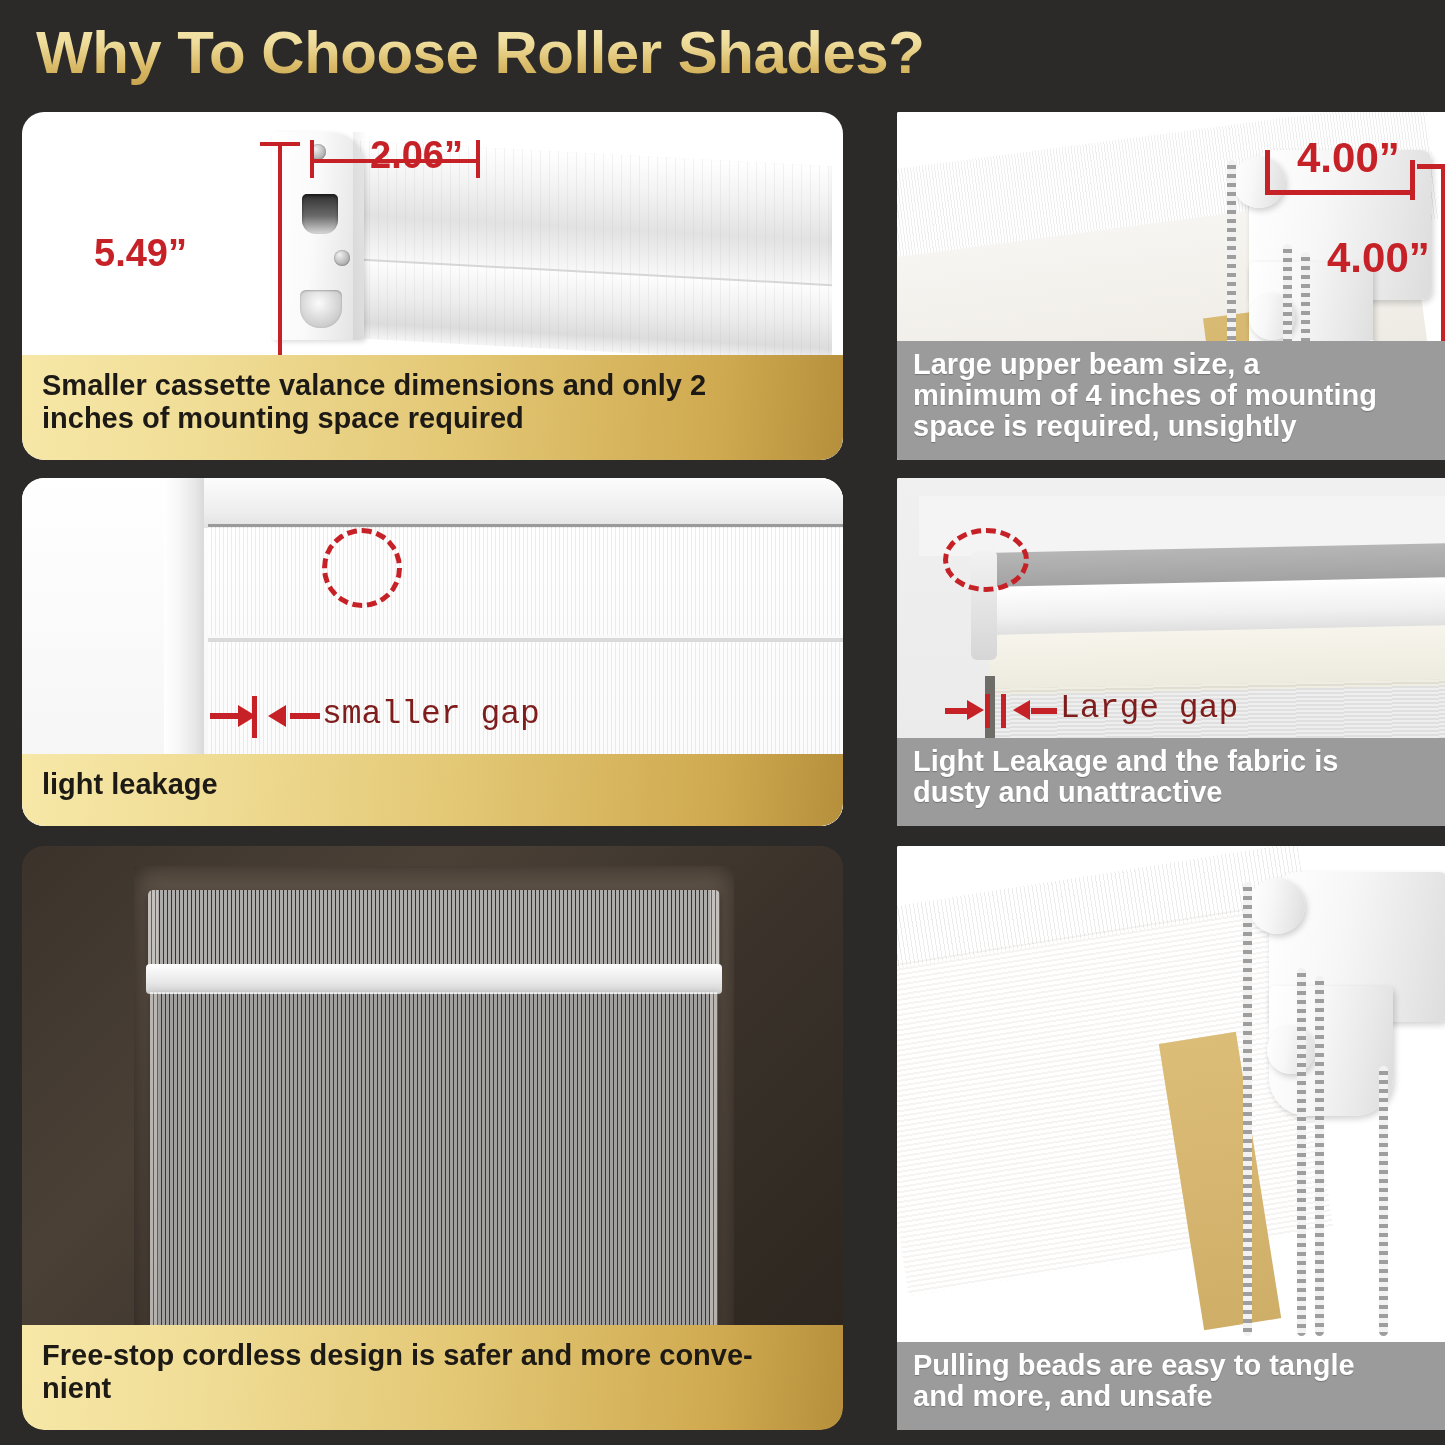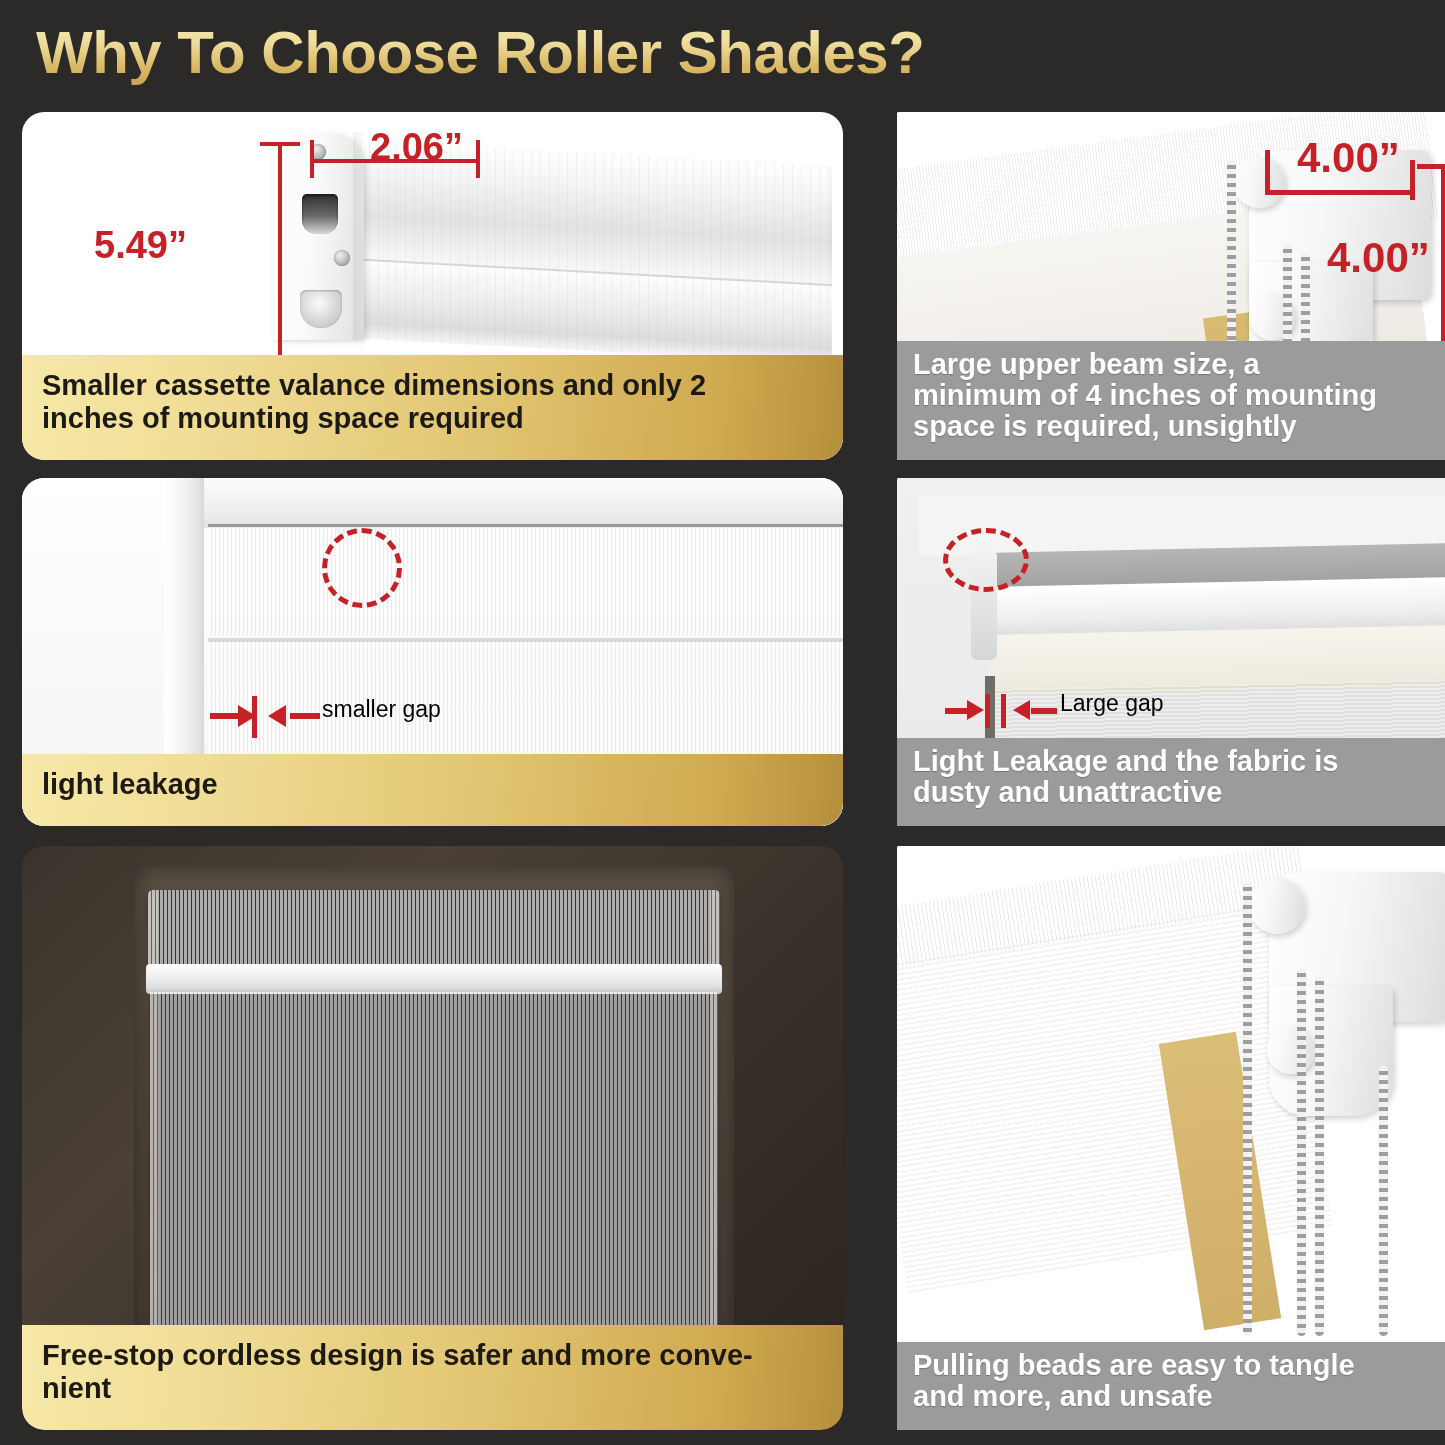--- a/index.html
+++ b/index.html
@@ -149,21 +149,21 @@
   }
   .p3 .fabric{
     position:absolute;left:186px;top:160px;right:0;bottom:0;
     background:linear-gradient(180deg,#f3f3f3 0%,#ececec 50%,#e6e6e6 100%);
     background-image:repeating-linear-gradient(90deg,rgba(255,255,255,.6) 0 3px,rgba(180,180,180,.2) 3px 4px);
     border-top:4px solid #dadada;
   }
   .dash-circle{
     position:absolute;border:5px dashed #c62127;border-radius:50%;
   }
-  .redlabel{position:absolute;color:#000000;font-size:23px;white-space:nowrap;}
+  .redlabel{position:absolute;color:#7f1d1d;font-size:33px;white-space:nowrap;font-family:Liberation Mono, monospace;}
   .redbar{position:absolute;background:#c62127;}
 
   
   .p4{background:#efefef;}
   .p4 .wall{position:absolute;inset:0;background:linear-gradient(180deg,#f0f0f0,#e9e9e9);}
   .p4 .topband{position:absolute;left:22px;top:18px;right:0;height:60px;background:#f4f4f4;}
   .p4 .graytube{
     position:absolute;left:88px;top:70px;right:0;height:44px;
     background:linear-gradient(180deg,#b6b6b6,#9d9d9d);
     transform:skewY(-1.2deg);
@@ -296,26 +296,26 @@
             <div class="slot"></div>
             <div class="screw s1"></div>
             <div class="screw s2"></div>
             <div class="knob"></div>
           </div>
         </div>
 
         <div class="dimline" style="left:288px;top:47px;width:170px;height:4px;"></div>
         <div class="dimline" style="left:288px;top:28px;width:4px;height:38px;"></div>
         <div class="dimline" style="left:454px;top:28px;width:4px;height:38px;"></div>
-        <div class="dimtext" style="left:348px;top:14px;">2.06”</div>
+        <div class="dimtext" style="left:348px;top:22px;">2.06”</div>
 
         <div class="dimline" style="left:256px;top:30px;width:4px;height:284px;"></div>
         <div class="dimline" style="left:238px;top:30px;width:40px;height:4px;"></div>
         <div class="dimline" style="left:238px;top:310px;width:40px;height:4px;"></div>
-        <div class="dimtext" style="left:72px;top:112px;">5.49”</div>
+        <div class="dimtext" style="left:72px;top:120px;">5.49”</div>
       </div>
 
       <div class="cap gold">
         <span class="ln">Smaller cassette valance dimensions and only 2</span>
         <span class="ln">inches of mounting space required</span>
       </div>
     </div>
 
     <div class="panel right r1 cR p2">
       <div class="photo" style="background:#fff;">

